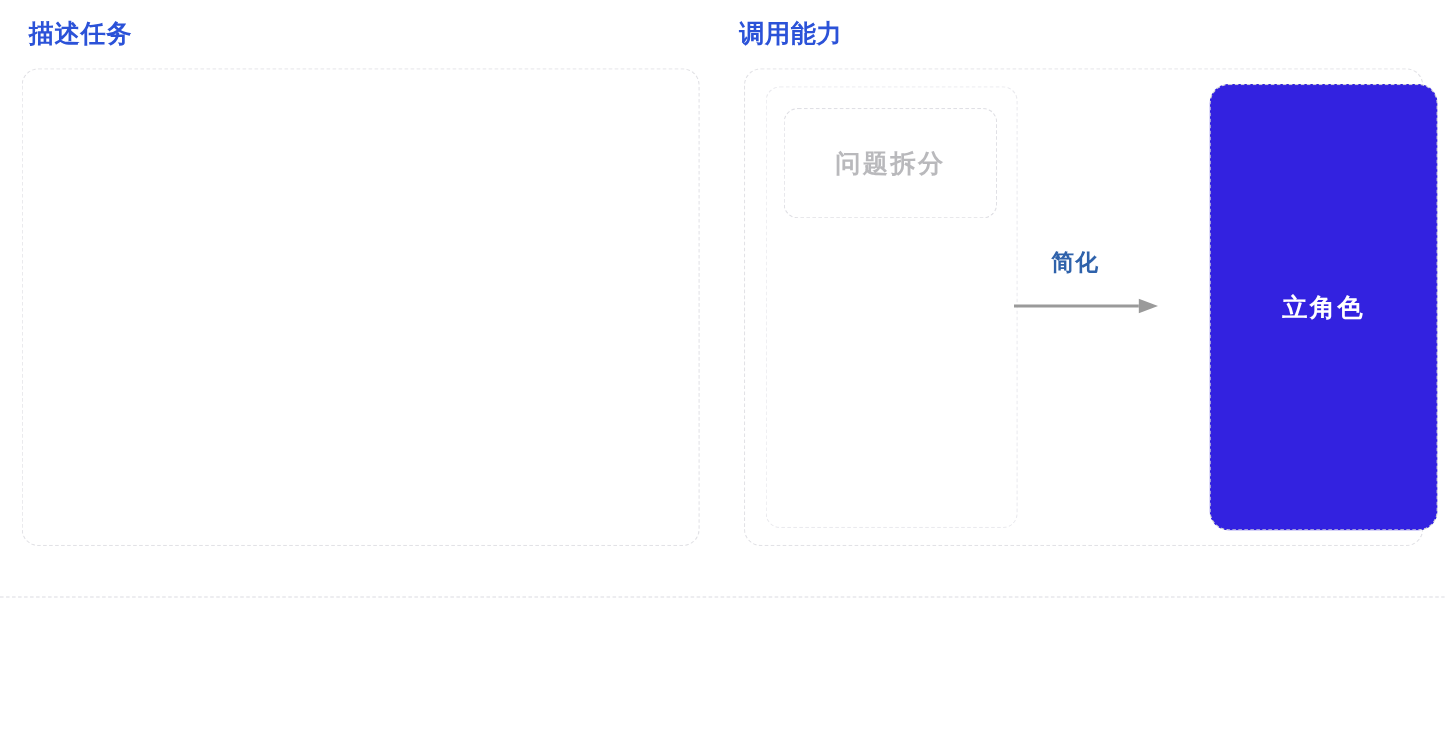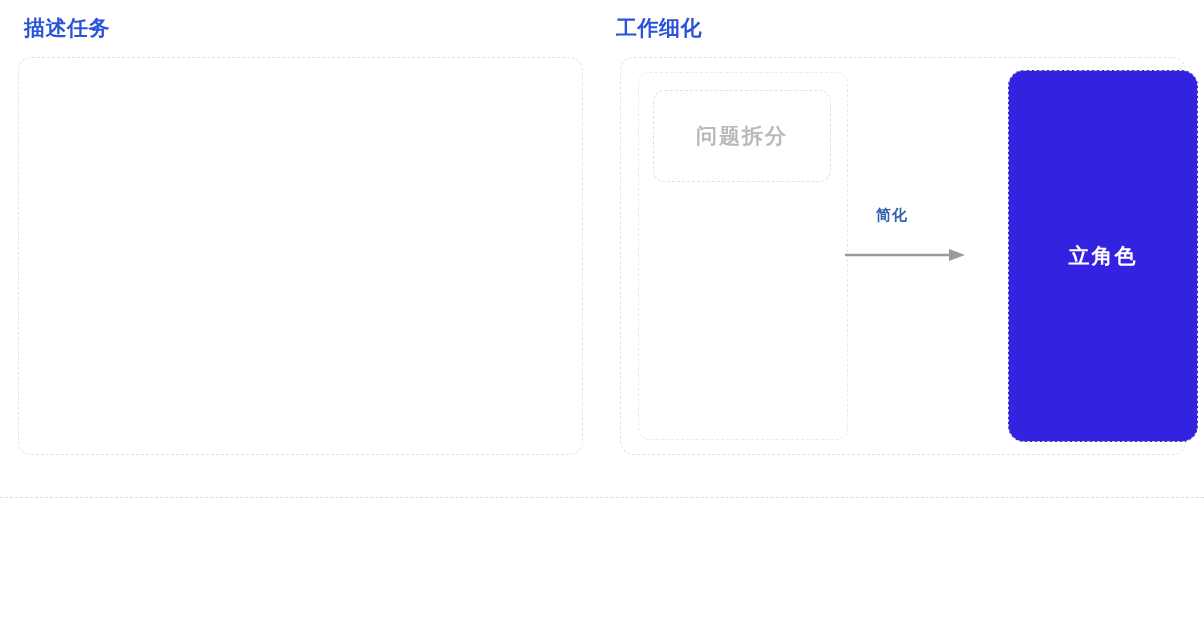--- a/index.html
+++ b/index.html
@@ -90,21 +90,21 @@
     color: #ffffff;
     font-size: 21px;
     font-weight: bold;
     letter-spacing: 2px;
   }
 
   
   #simplify-label {
     position: absolute;
     left: 876px; top: 206px;
-    font-size: 15px;
+    font-size: 19px;
     font-weight: bold;
     color: #2f62ab;
     letter-spacing: 1px;
     white-space: nowrap;
   }
   #arrow-simplify {
     position: absolute;
     left: 845px; top: 248px;
     width: 120px; height: 14px;
   }
@@ -125,21 +125,21 @@
 
 <div id="stage">
 
   <div id="heading-left" class="col-heading">描述任务</div>
 
   <div id="panel-left" class="panel"></div>
 
 
 
 
-  <div id="heading-right" class="col-heading">工作细化</div>
+  <div id="heading-right" class="col-heading">调用能力</div>
 
   <div id="panel-right" class="panel"></div>
 
   <div id="subpanel-capabilities"></div>
 
   <div id="card-split" class="card gray-label">问题拆分</div>
 
 
 
   <div id="simplify-label">简化</div>

